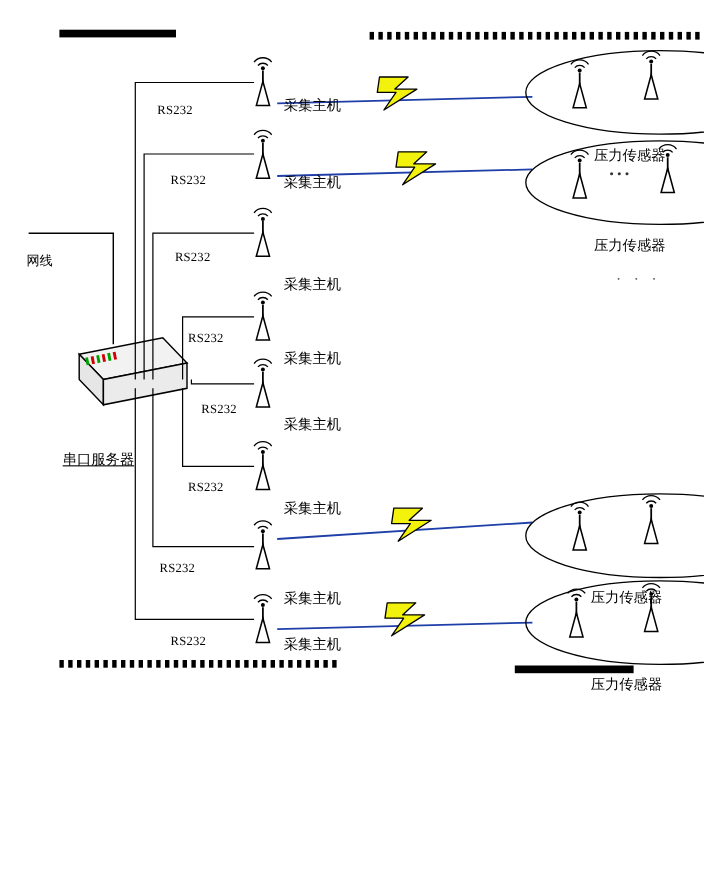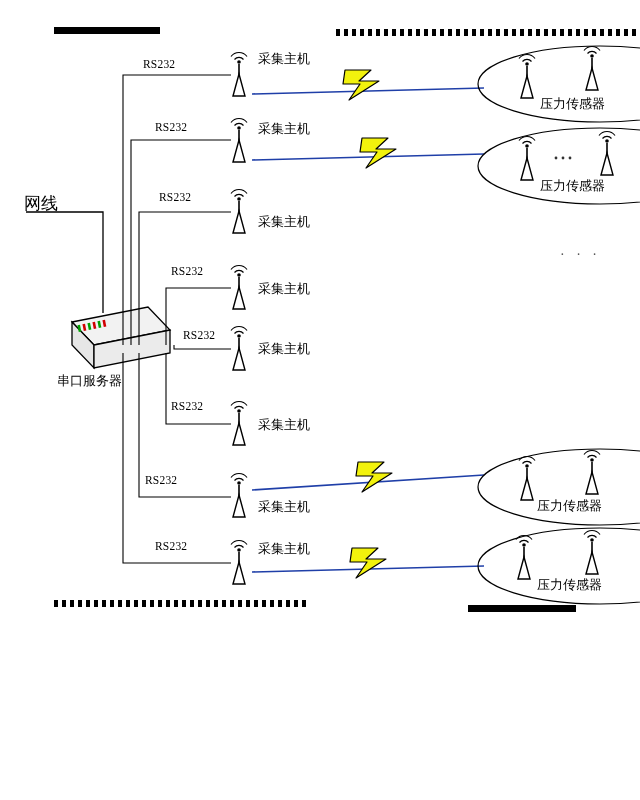--- a/index.html
+++ b/index.html
@@ -25,31 +25,32 @@
     position: absolute;
     left: 0; top: 0;
     width: 640px;
     height: 800px;
   }
   .lbl {
     position: absolute;
     white-space: nowrap;
     font-family: "Liberation Serif", serif;
     color: #000;
+    margin-top: 37px;
   }
   .lbl-rs232 {
     font-size: 11.5px;
     letter-spacing: 0.2px;
   }
   .lbl-cn {
     font-size: 13px;
     font-family: Liberation Mono, monospace;
   }
   .lbl-cn-small {
-    font-size: 17px;
+    font-size: 12px;
   }
   .lbl-server {
     font-size: 13px;
   }
   .dots-lbl {
     position: absolute;
     font-size: 14px;
     letter-spacing: 4px;
     color: #555;
   }
@@ -234,21 +235,21 @@
       <use href="#antenna" x="592" y="536"></use>
 
       <circle cx="556" cy="158" r="1.4" fill="#333"></circle>
       <circle cx="563" cy="158" r="1.4" fill="#333"></circle>
       <circle cx="570" cy="158" r="1.4" fill="#333"></circle>
     </g>
   </svg>
 
   <div class="lbl lbl-cn-small" style="left:24px; top:192px;">网线</div>
 
-  <div class="lbl lbl-server" style="left:57px; top:372px;">串口服务器</div>
+  <div class="lbl lbl-server" style="left:57px; top:372px;text-decoration:underline;">串口服务器</div>
 
   <div class="lbl lbl-rs232" style="left:143px; top:58px;">RS232</div>
   <div class="lbl lbl-rs232" style="left:155px; top:121px;">RS232</div>
   <div class="lbl lbl-rs232" style="left:159px; top:191px;">RS232</div>
   <div class="lbl lbl-rs232" style="left:171px; top:265px;">RS232</div>
   <div class="lbl lbl-rs232" style="left:183px; top:329px;">RS232</div>
   <div class="lbl lbl-rs232" style="left:171px; top:400px;">RS232</div>
   <div class="lbl lbl-rs232" style="left:145px; top:474px;">RS232</div>
   <div class="lbl lbl-rs232" style="left:155px; top:540px;">RS232</div>
 

